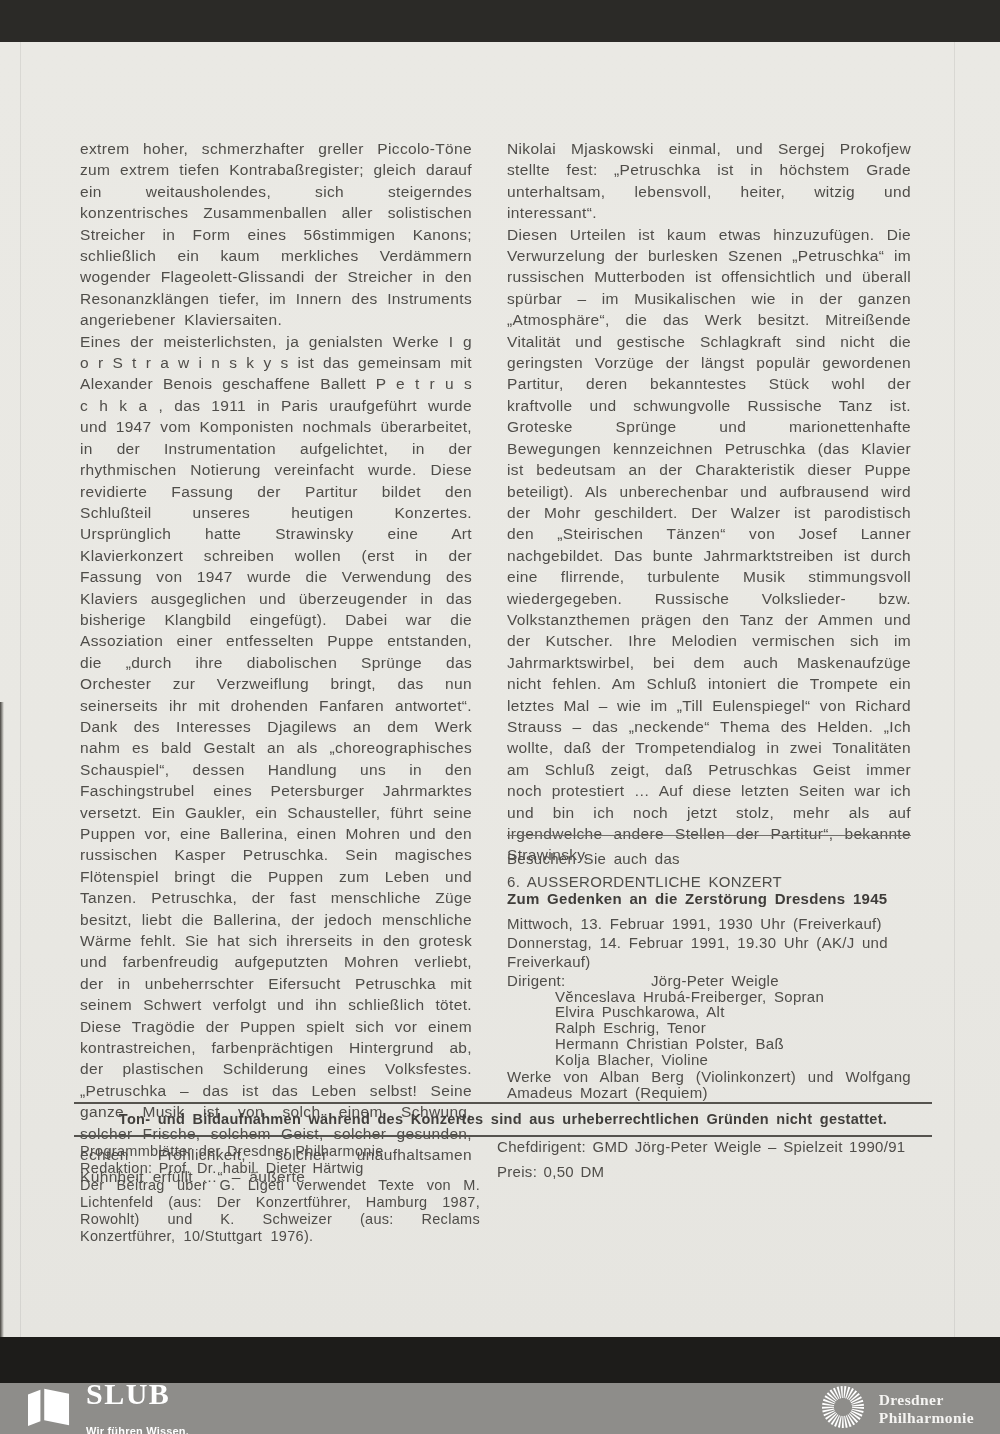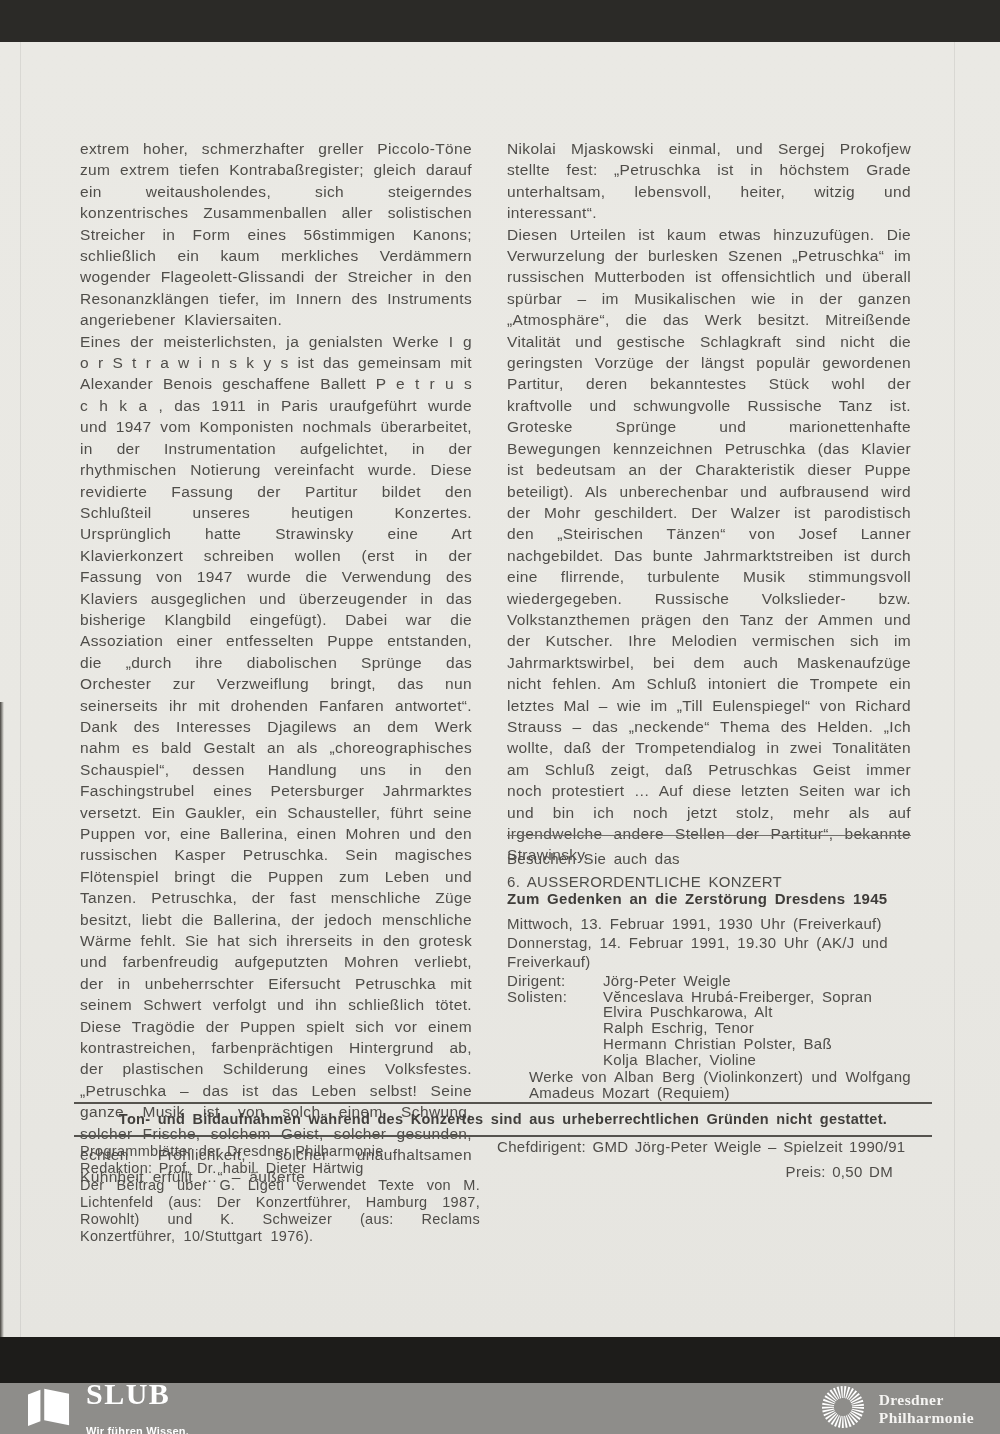--- a/index.html
+++ b/index.html
@@ -25,35 +25,35 @@
   
   .promo{position:absolute;left:507px;top:793px;width:404px;border-top:1px solid #716f6a;
          padding-top:15px;color:#4f4d49;font-size:15px;letter-spacing:0.3px;word-spacing:3px;}
   .promo .intro{line-height:16px;}
   .promo .title{margin-top:7px;line-height:16px;}
   .promo .subtitle{font-weight:bold;color:#3e3c39;line-height:16px;margin-top:1px;}
   .promo .dates{margin-top:7px;line-height:19px;}
   .promo .credits{margin-top:2px;}
   .credit{display:flex;}
   .c-label{width:96px;flex:0 0 96px;line-height:15.7px;}
-  .c-val{flex:1;line-height:15.7px;}
-  .promo .works{margin-top:2px;line-height:16.2px;text-align:justify;margin-left:22px;}
+  .c-val{flex:1;line-height:15.7px;margin-left:48px;}
+  .promo .works{margin-top:2px;line-height:16.2px;text-align:justify;}
   
   .notice{position:absolute;left:74px;top:1060px;width:858px;
           border-top:2px solid #55534e;border-bottom:2px solid #55534e;
           padding:7px 0 8px;text-align:center;font-weight:bold;color:#403e3b;
           font-size:14.5px;letter-spacing:0.3px;word-spacing:3px;}
   
   .imprint-left{position:absolute;left:80px;top:1101px;width:400px;color:#4f4d49;
                 font-size:14.5px;line-height:17px;letter-spacing:0.3px;word-spacing:2px;}
   .imprint-left .just{text-align:justify;word-spacing:4px;}
   .imprint-right{position:absolute;left:497px;top:1096px;width:414px;color:#4f4d49;
                  font-size:15px;line-height:17px;letter-spacing:0.3px;word-spacing:2px;}
   .imprint-right .druck{margin-top:36px;}
-  .imprint-right .preis{margin-top:8px;text-align:right;padding-right:18px;}
+  .imprint-right .preis{margin-top:8px;text-align:left;padding-right:18px;}
   
   .footer{position:absolute;left:0;top:1383px;width:1000px;height:51px;background:#8e8d8a;
           display:flex;align-items:center;justify-content:space-between;
           padding:16px 26px;box-sizing:border-box;}
   .slub{display:flex;align-items:center;cursor:pointer;}
   .slub-text{margin-left:14px;color:#ffffff;}
   .slub-name{font-family:"Liberation Serif",serif;font-weight:bold;font-size:30px;
              line-height:26px;letter-spacing:1.5px;}
   .slub-tagline{font-size:11px;font-weight:bold;margin-top:18px;letter-spacing:0.2px;}
   .phil{display:flex;align-items:center;}
@@ -92,21 +92,20 @@
         <div>Donnerstag, 14. Februar 1991, 19.30 Uhr (AK/J und Freiverkauf)</div>
       </div>
       <div class="credits">
         <div class="credit">
           <div class="c-label">Dirigent:</div>
           <div class="c-val">
             <div>Jörg-Peter Weigle</div>
           </div>
         </div>
         <div class="credit">
-          <div class="c-label">Solisten:</div>
           <div class="c-val">
             <div>Vĕnceslava Hrubá-Freiberger, Sopran</div>
             <div>Elvira Puschkarowa, Alt</div>
             <div>Ralph Eschrig, Tenor</div>
             <div>Hermann Christian Polster, Baß</div>
             <div>Kolja Blacher, Violine</div>
           </div>
         </div>
       </div>
       <div class="works">Werke von Alban Berg (Violinkonzert) und Wolfgang Amadeus Mozart (Requiem)</div>

